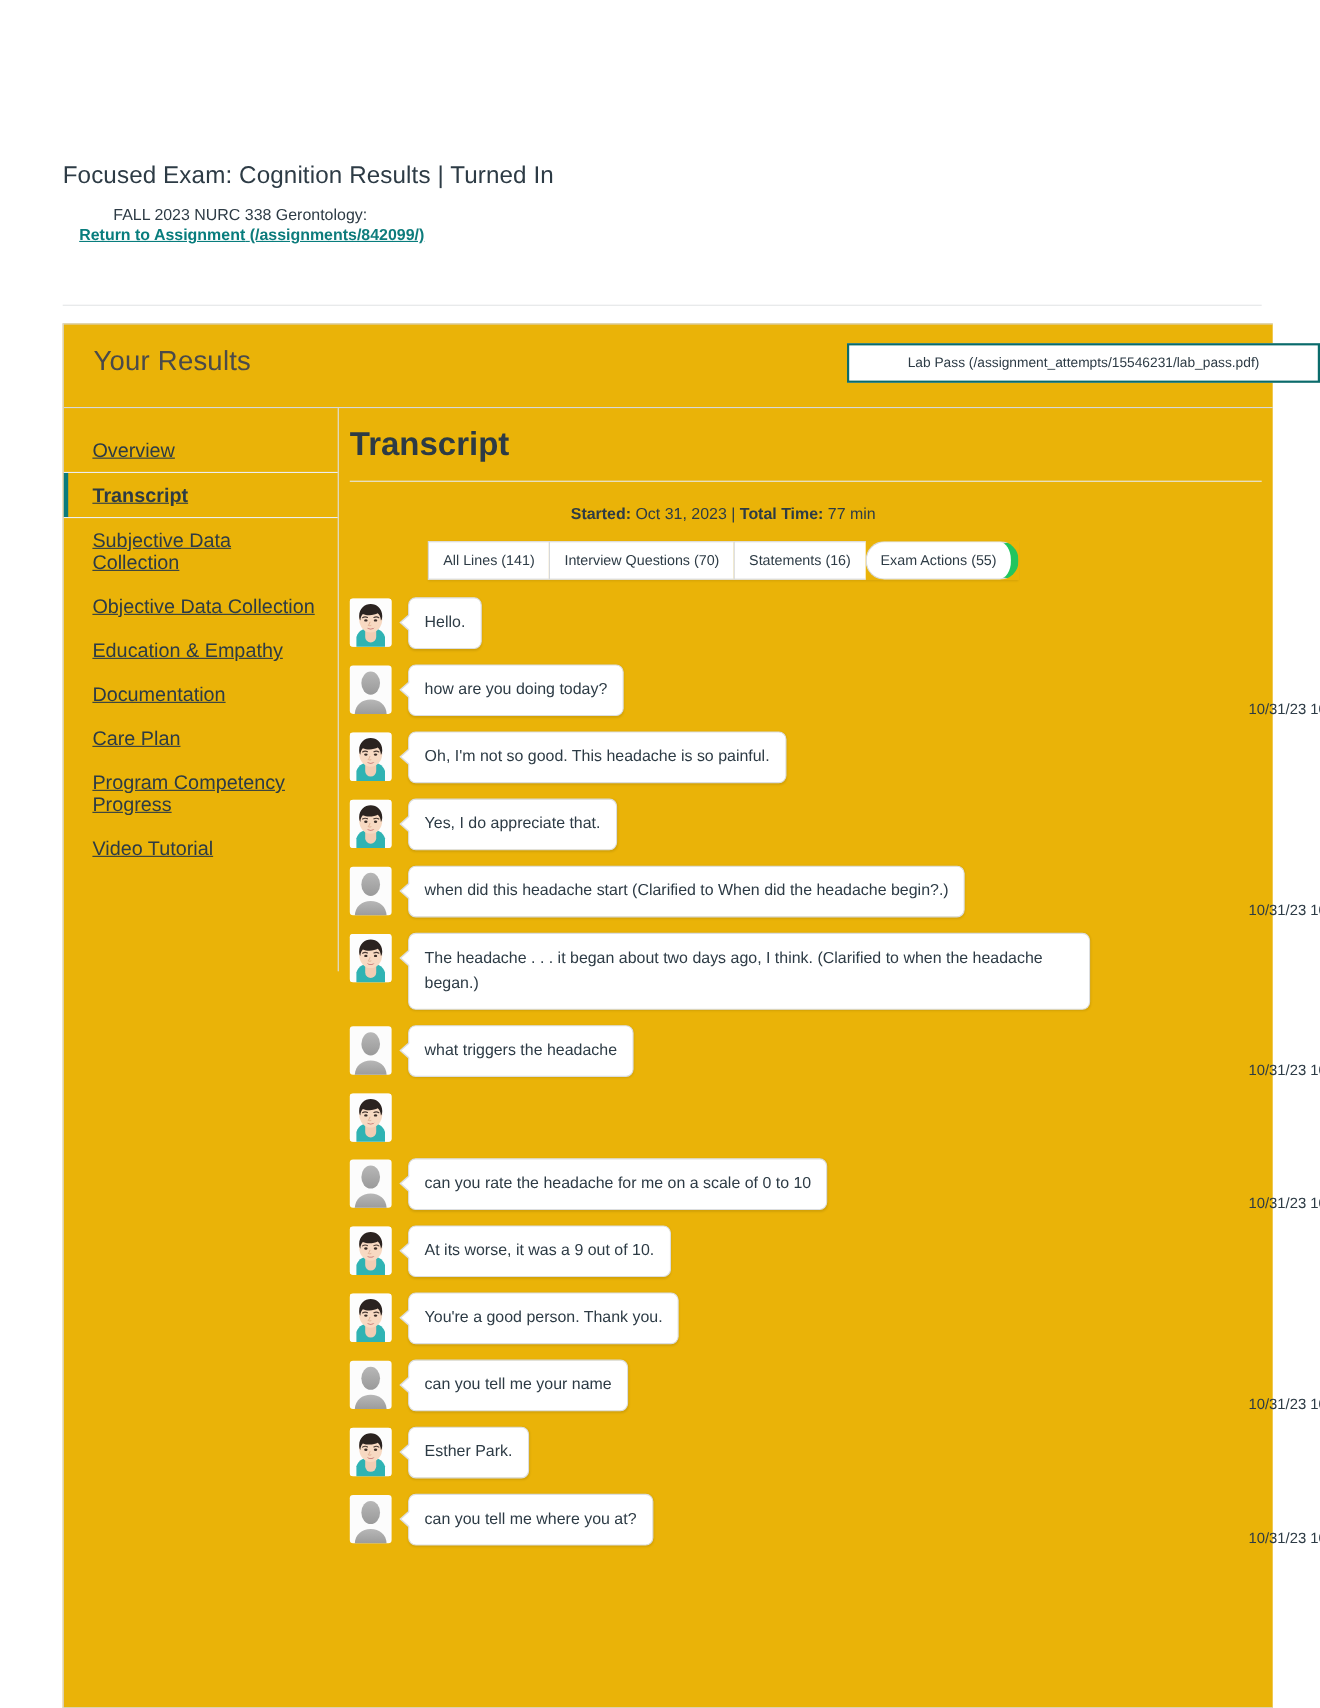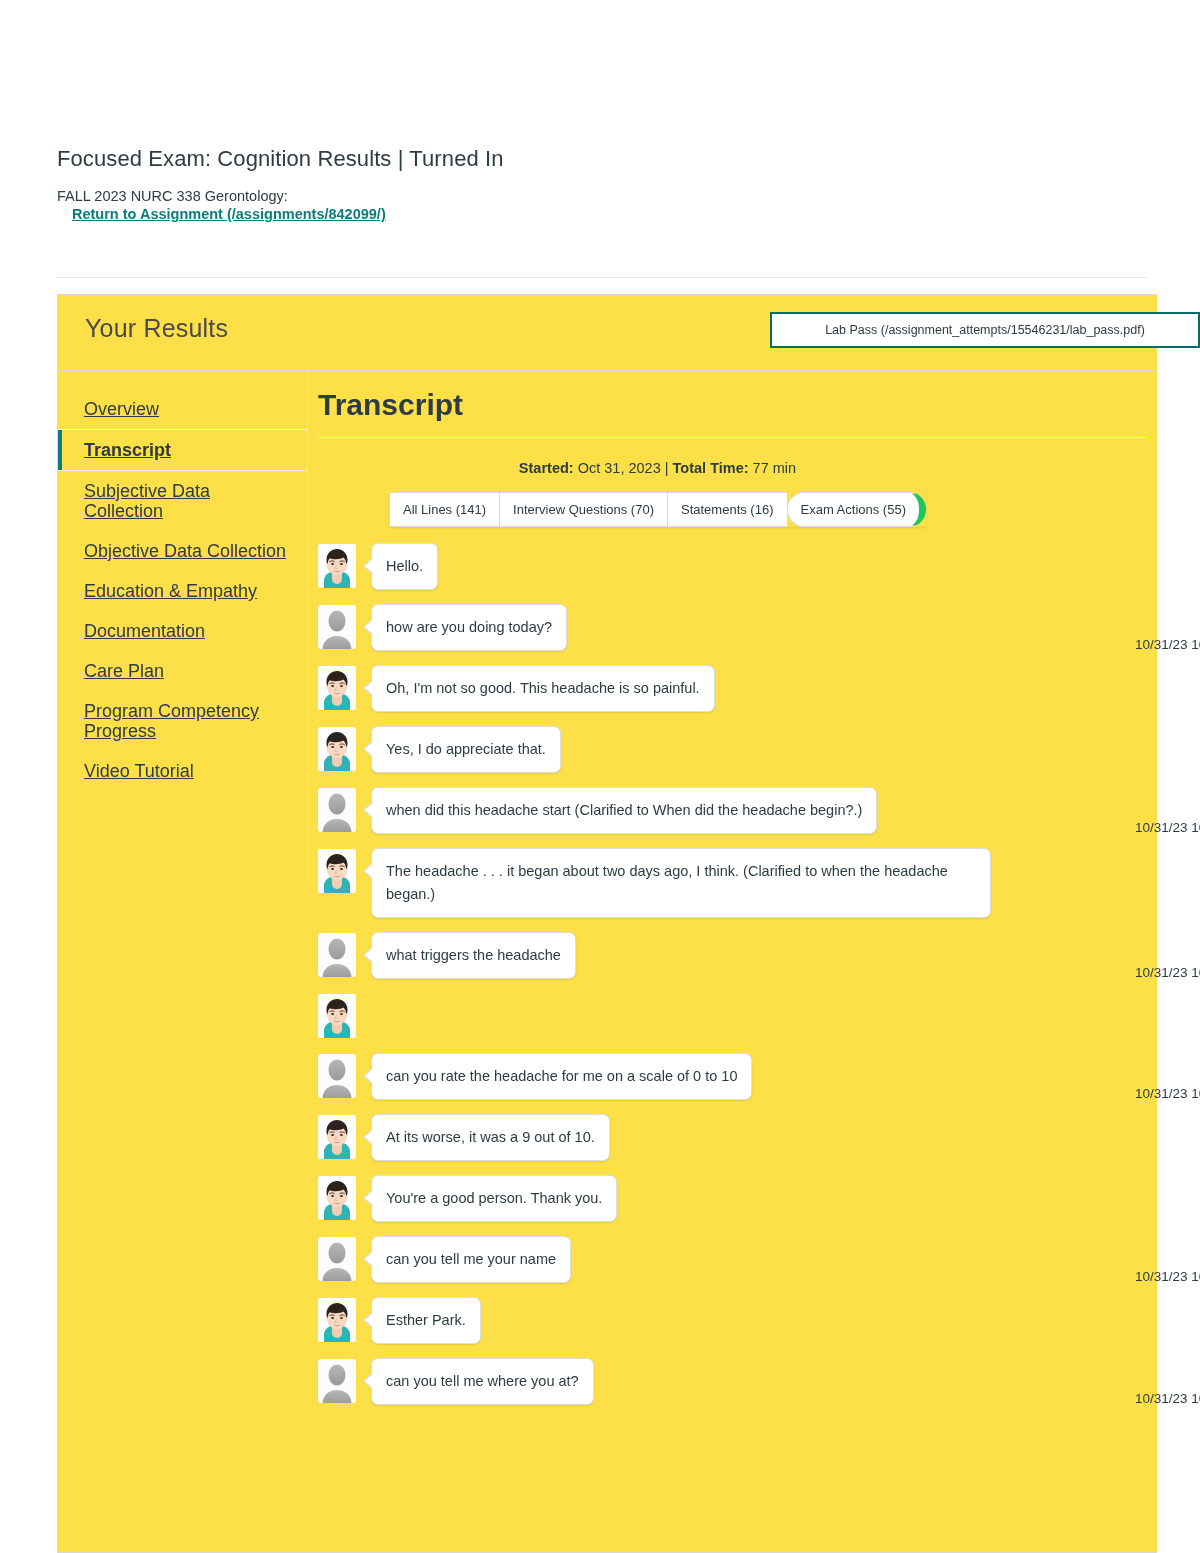--- a/index.html
+++ b/index.html
@@ -14,40 +14,40 @@
 
   .page { position: relative; width: 1200px; height: 1553px; overflow: hidden; }
 
   
   .page-header { position: absolute; left: 57px; top: 140px; width: 1090px; }
   .page-title {
     font-size: 22px; font-weight: 400; color: #2d3b45;
     letter-spacing: 0.1px; line-height: 38px; margin: 0;
   }
   .course-line {
-    font-size: 14.5px; color: #2d3b45; margin-top: 9px; line-height: 18px;
+    font-size: 14.5px; color: #2d3b45; margin-top: 9px; line-height: 18px; margin-left: 46px;
   }
   .return-link-wrap { padding-left: 15px; }
   .return-link {
     font-size: 14.5px; font-weight: bold; color: #087d7d;
     text-decoration: underline; cursor: pointer;
   }
   .return-link .url { color: #0e7c7c; }
 
   .header-rule {
     position: absolute; left: 57px; top: 277px; width: 1090px;
     height: 1px; background: #e3e5e7;
   }
 
   
   .results-card {
     position: absolute; left: 57px; top: 294px;
     width: 1100px; min-height: 1259px;
     border: 1px solid #d6d8da; border-right: none;
-    background: #fde047;
+    background: #eab308;
   }
   .results-topbar {
     position: relative; height: 76px;
     border-bottom: 1px solid #d6d8da;
   }
   .results-title {
     position: absolute; left: 27px; top: 19px;
     font-size: 25px; font-weight: 400; color: #4a4a4a;
     letter-spacing: 0.2px;
   }

